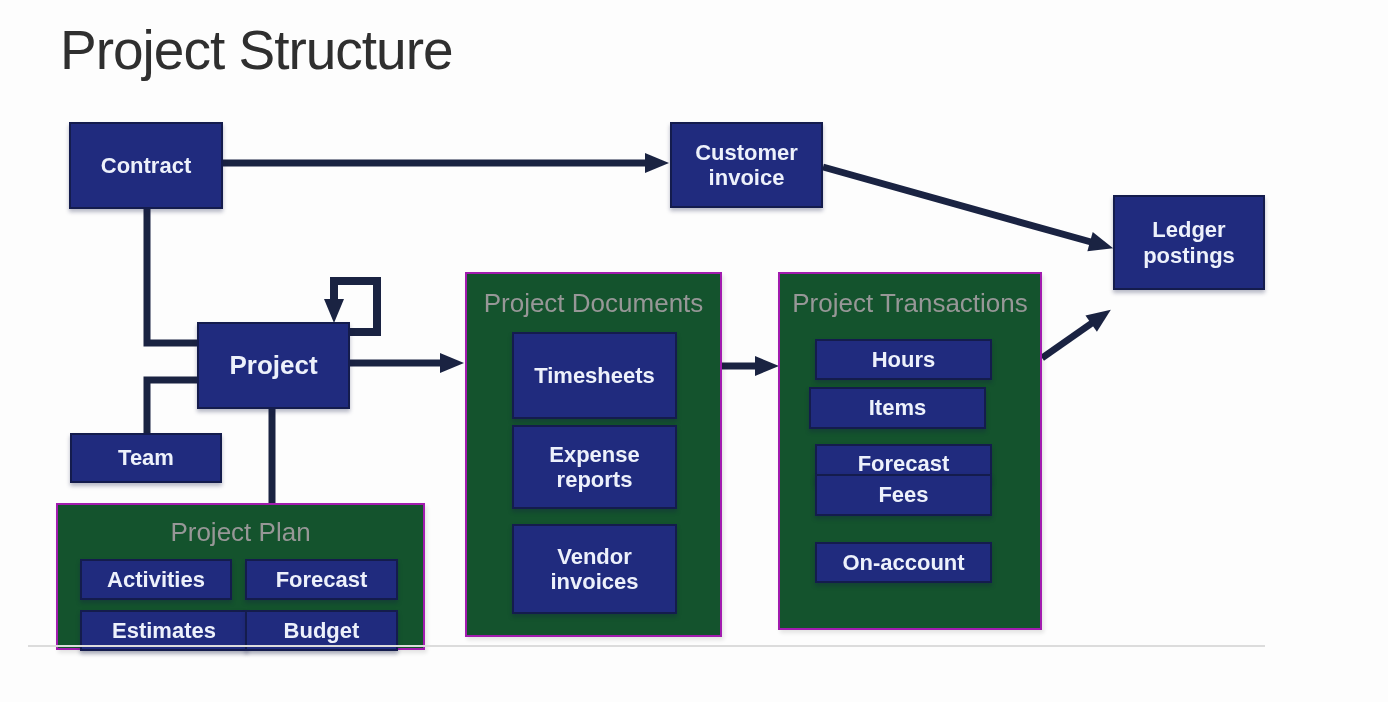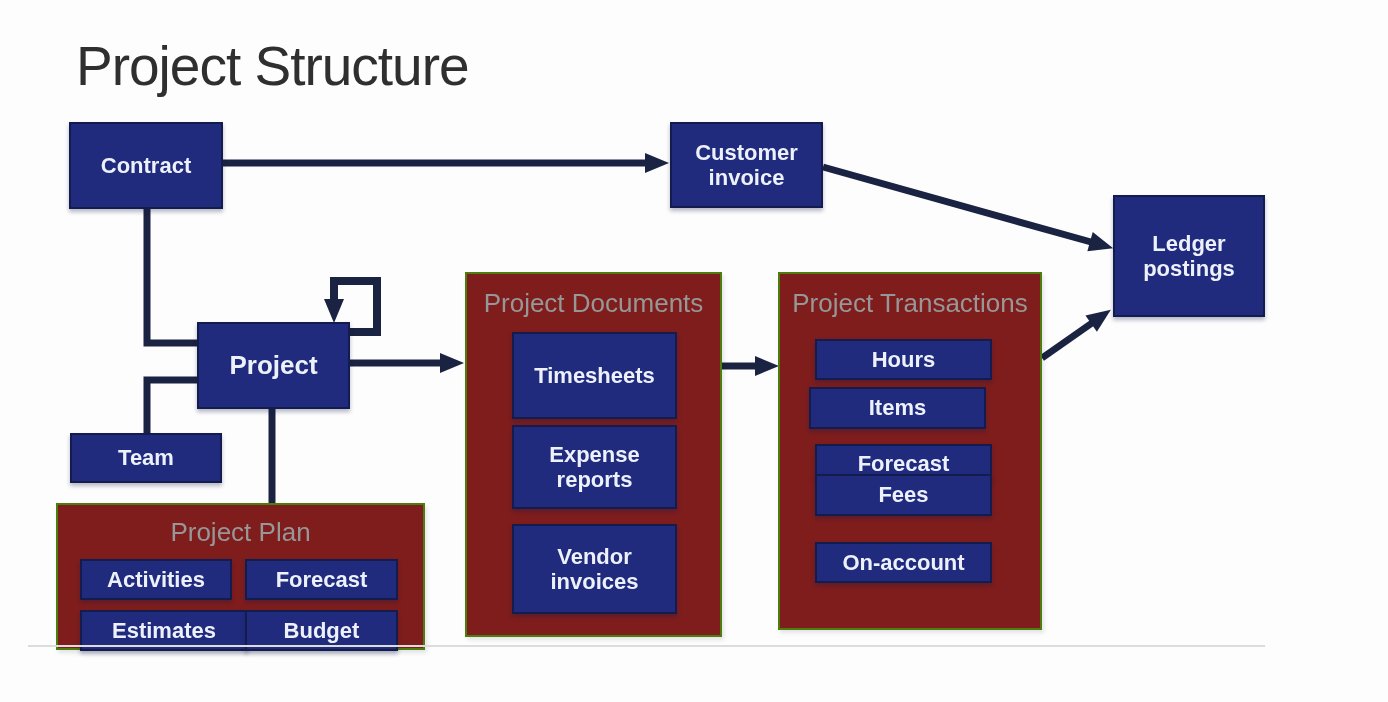--- a/index.html
+++ b/index.html
@@ -2,45 +2,45 @@
 <html><head>
 <meta charset="utf-8">
 <style>
   html,body { margin:0; padding:0; background:#ffffff; }
   .stage {
     position:relative; width:1388px; height:702px;
     background:#fdfdfd; overflow:hidden;
     font-family:"Liberation Sans", sans-serif;
   }
   .page-title {
-    position:absolute; left:60px; top:18px; margin:16px;
+    position:absolute; left:60px; top:18px; margin:0;
     font-size:55px; font-weight:300; letter-spacing:-1px;
     color:#2f2f2f; white-space:nowrap;
   }
   svg.connectors { position:absolute; left:0; top:0; pointer-events:none; }
   .node {
     position:absolute; box-sizing:border-box;
     background:#202b7e; border:2px solid #141c4d; color:#edf1fb;
     display:flex; align-items:center; justify-content:center;
     text-align:center; font-weight:700; font-size:22px; line-height:1.15;
     box-shadow:0 3px 4px rgba(20,27,70,.30); padding:2px 6px;
   }
   .group {
     position:absolute; box-sizing:border-box;
-    background:#7f1d1d; border:2px solid #4d7c0f;
+    background:#14532d; border:2px solid #a21caf;
     box-shadow:2px 3px 4px rgba(0,0,0,.10);
   }
   .group-title {
     position:absolute; left:0; width:100%; text-align:center;
     color:#979797; font-size:26px; font-weight:400; white-space:nowrap;
   }
   
   #n-contract        { left:69px;   top:122px; width:154px; height:87px; }
   #n-customer-invoice{ left:670px;  top:122px; width:153px; height:86px; }
-  #n-ledger-postings { left:1113px; top:195px; width:152px; height:122px; }
+  #n-ledger-postings { left:1113px; top:195px; width:152px; height:95px; }
   #n-project         { left:197px;  top:322px; width:153px; height:87px; font-size:26px; }
   #n-team            { left:70px;   top:433px; width:152px; height:50px; }
   
   #g-plan      { left:56px;  top:503px; width:369px; height:147px; }
   #g-plan .group-title { top:12px; }
   #n-activities{ left:22px;  top:54px;  width:152px; height:41px; }
   #n-forecast  { left:187px; top:54px;  width:153px; height:41px; }
   #n-estimates { left:22px;  top:105px; width:168px; height:41px; }
   #n-budget    { left:187px; top:105px; width:153px; height:41px; }
   

